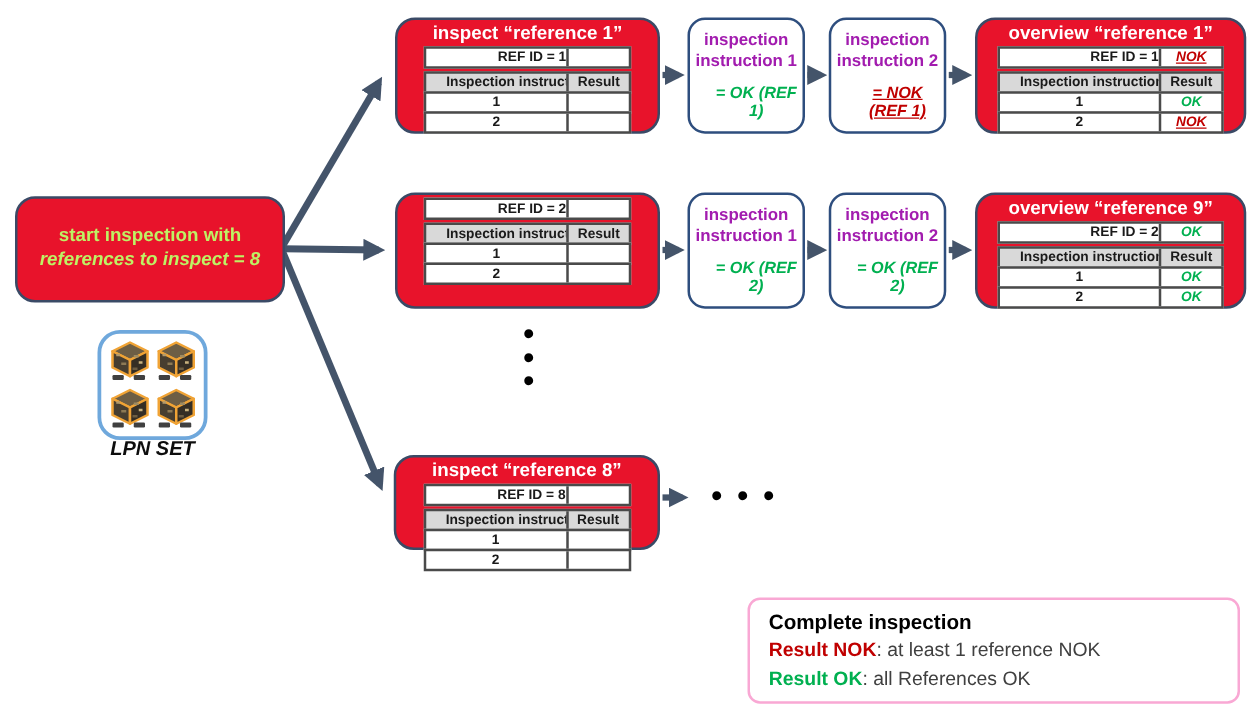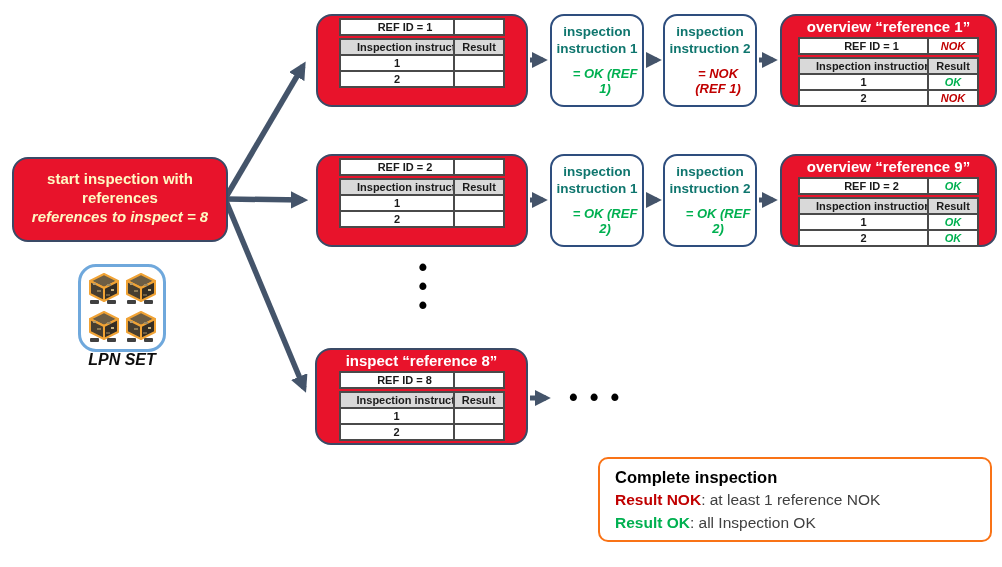--- a/index.html
+++ b/index.html
@@ -6,67 +6,67 @@
   .canvas { position:relative; width:1002px; height:567px; background:#fff; overflow:hidden; }
 
   
   .redbox { position:absolute; background:#e8132b; border:2px solid #3a4a66; border-radius:16px;
             box-sizing:border-box; text-align:center; }
   .redbox .rtitle { color:#fff; font-weight:bold; font-size:15px; line-height:17px; margin-top:2px; }
 
   
   .startbox { position:absolute; left:12px; top:157px; width:216px; height:85px;
               background:#e8132b; border:2px solid #3a4a66; border-radius:16px;
-              box-sizing:border-box; text-align:center; color:#fef9c3; padding-top:10px; }
+              box-sizing:border-box; text-align:center; color:#bef264; padding-top:20px; }
   .startbox .st { font-weight:bold; font-size:15px; line-height:19px; }
   .startbox .sub { font-style:italic; font-weight:600; font-size:15px; line-height:20px; }
 
   
   .tbl { margin:2px auto 0; }
   .tbl-w166 { width:166px; }
   .tbl-w181 { width:181px; }
   .trow { display:flex; background:#fff; border:2px solid #4a4a4a; height:14px; }
   .tgap { height:2px; }
   .mt { margin-top:-2px; }
   .trow.hdr { background:#d9d9d9; }
   .c1 { width:114px; border-right:2px solid #4a4a4a; box-sizing:border-box;
         font-weight:bold; font-size:11px; line-height:14px; color:#1a1a1a;
-        text-align:center; padding-left:16px; overflow:hidden; white-space:nowrap; }
+        text-align:right; padding-left:16px; overflow:hidden; white-space:nowrap; }
   .tbl-w181 .c1 { width:129px; }
   .c1.num { text-align:center; padding-left:0; }
   .c2 { flex:1; font-weight:bold; font-size:11px; line-height:14px; color:#1a1a1a;
         text-align:center; overflow:hidden; white-space:nowrap; }
   .ok  { color:#00b050; font-style:italic; }
-  .nok { color:#c00000; font-style:italic; }
+  .nok { color:#c00000; font-style:italic;text-decoration:underline; }
 
   
   .instr { position:absolute; width:94px; height:93px; background:#fff;
            border:2px solid #2e4e7e; border-radius:14px; box-sizing:border-box; text-align:center; }
-  .instr .l1 { font-weight:bold; font-size:13.5px; line-height:17px; color:#0f766e; }
+  .instr .l1 { font-weight:bold; font-size:13.5px; line-height:17px; color:#a21caf; }
   .instr .l1.first { margin-top:7px; }
   .instr .res { font-weight:bold; font-style:italic; font-size:13px; margin-top:9px;margin-left:16px; }
   .res.ok  { color:#00b050; }
   .res.nok { color:#c00000; }
 
   
   .lpn-icon { position:absolute; left:78px; top:264px; width:88px; height:88px;
               background:#fff; border:3px solid #6fa8dc; border-radius:18px; box-sizing:border-box; }
   .lpn-label { position:absolute; left:62px; top:351px; width:120px; text-align:center;
                font-weight:bold; font-style:italic; font-size:16px; color:#0d0d0d; }
 
   
   .vdots { position:absolute; left:413px; top:258px; width:20px; text-align:center;
            font-weight:bold; font-size:25px; line-height:19px; color:#000; }
   .vdots span { display:block; }
   .hdots { position:absolute; left:569px; top:383px; display:flex; gap:12px;
            font-weight:bold; font-size:25px; color:#000; }
 
   
-  .complete { position:absolute; left:598px; top:457px; width:394px; height:85px;
-              background:#fff; border:2px solid #f97316; border-radius:10px;
+  .complete { position:absolute; left:598px; top:478px; width:394px; height:85px;
+              background:#fff; border:2px solid #f9a8d4; border-radius:10px;
               box-sizing:border-box; padding:7px 15px; }
   .complete .ctitle { font-weight:bold; font-size:16.5px; color:#000; line-height:22px; }
   .complete .cline { font-size:15.5px; color:#404040; line-height:23px; }
   .complete .lbl-nok { font-weight:bold; color:#c00000;margin-top:23px; }
   .complete .lbl-ok  { font-weight:bold; color:#00b050; }
 
   .arrows { position:absolute; left:0; top:0; pointer-events:none; }
 </style>
 </head>
 <body>
@@ -86,21 +86,20 @@
     <line x1="646" y1="60" x2="657" y2="60" stroke="#44546a" stroke-width="5" marker-end="url(#ah)"></line>
     <line x1="759" y1="60" x2="773" y2="60" stroke="#44546a" stroke-width="5" marker-end="url(#ah)"></line>
     <line x1="530" y1="200" x2="543" y2="200" stroke="#44546a" stroke-width="5" marker-end="url(#ah)"></line>
     <line x1="646" y1="200" x2="657" y2="200" stroke="#44546a" stroke-width="5" marker-end="url(#ah)"></line>
     <line x1="759" y1="200" x2="773" y2="200" stroke="#44546a" stroke-width="5" marker-end="url(#ah)"></line>
     <line x1="530" y1="398" x2="546" y2="398" stroke="#44546a" stroke-width="5" marker-end="url(#ah)"></line>
   </svg>
 
   <div class="startbox">
     <div class="st">start inspection with</div>
-    <div class="st">references</div>
     <div class="sub">references to inspect = 8</div>
   </div>
 
   <div class="lpn-icon">
     <svg width="82" height="82" viewBox="0 0 82 82">
       <defs>
         <g id="crate">
           <polygon points="2,10 16,3 30,10 16,17" fill="#6d5e45" stroke="#f0a335" stroke-width="2" stroke-linejoin="round"></polygon>
           <polygon points="2,10 16,17 16,30 2,23" fill="#473e30" stroke="#f0a335" stroke-width="2" stroke-linejoin="round"></polygon>
           <polygon points="16,17 30,10 30,23 16,30" fill="#352e24" stroke="#f0a335" stroke-width="2" stroke-linejoin="round"></polygon>
@@ -115,20 +114,21 @@
       </defs>
       <use href="#crate" x="7" y="4"></use>
       <use href="#crate" x="44" y="4"></use>
       <use href="#crate" x="7" y="42"></use>
       <use href="#crate" x="44" y="42"></use>
     </svg>
   </div>
   <div class="lpn-label">LPN SET</div>
 
   <div class="redbox" style="left:316px; top:14px; width:212px; height:93px;">
+    <div class="rtitle">inspect “reference 1”</div>
     <div class="tbl tbl-w166">
       <div class="trow">
           <div class="c1">REF ID = 1</div>
           <div class="c2"></div>
         </div>
       <div class="tgap"></div>
       <div class="trow hdr">
           <div class="c1">Inspection instruction</div>
           <div class="c2">Result</div>
         </div>
@@ -232,21 +232,21 @@
         </div>
     </div>
   </div>
 
   <div class="vdots">
     <span>•</span>
     <span>•</span>
     <span>•</span>
   </div>
 
-  <div class="redbox" style="left:315px; top:348px; width:213px; height:97px;">
+  <div class="redbox" style="left:315px; top:364px; width:213px; height:76px;">
     <div class="rtitle">inspect “reference 8”</div>
     <div class="tbl tbl-w166">
       <div class="trow">
           <div class="c1">REF ID = 8</div>
           <div class="c2"></div>
         </div>
       <div class="tgap"></div>
       <div class="trow hdr">
           <div class="c1">Inspection instruction</div>
           <div class="c2">Result</div>
@@ -264,16 +264,16 @@
 
   <div class="hdots">
     <span>•</span>
     <span>•</span>
     <span>•</span>
   </div>
 
   <div class="complete">
     <div class="ctitle">Complete inspection</div>
     <div class="cline"><span class="lbl-nok">Result NOK</span><span>: at least 1 reference  NOK</span></div>
-    <div class="cline"><span class="lbl-ok">Result OK</span><span>: all Inspection  OK</span></div>
+    <div class="cline"><span class="lbl-ok">Result OK</span><span>: all References  OK</span></div>
   </div>
 
 </div>
 
 </body></html>

